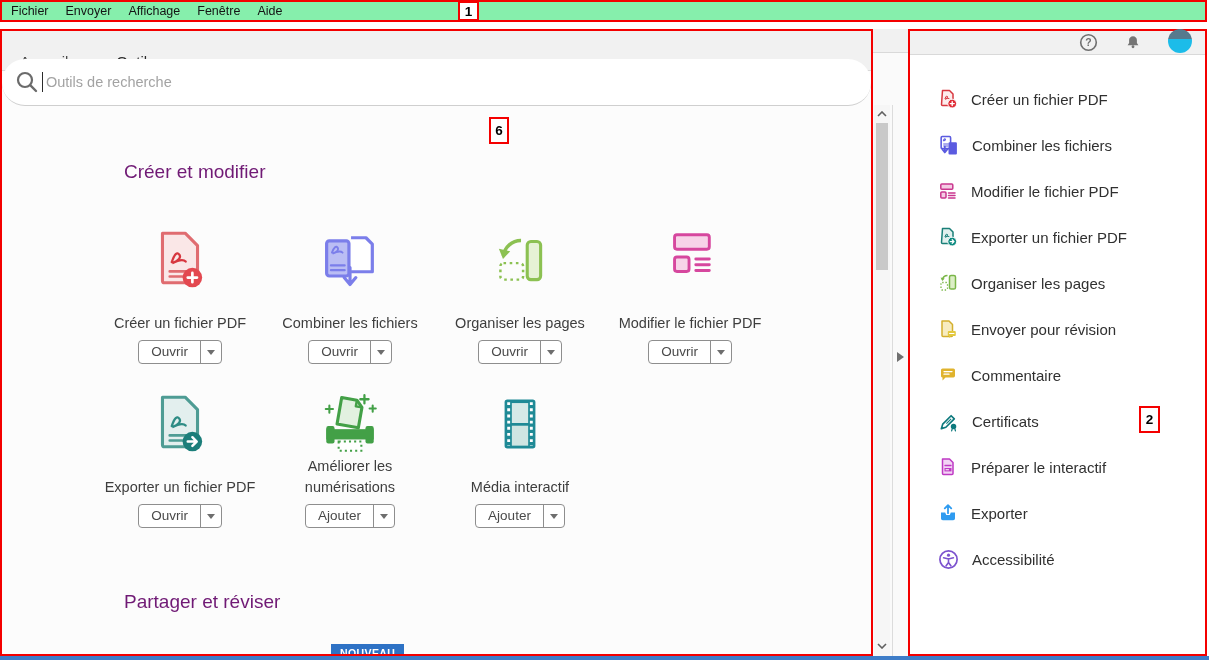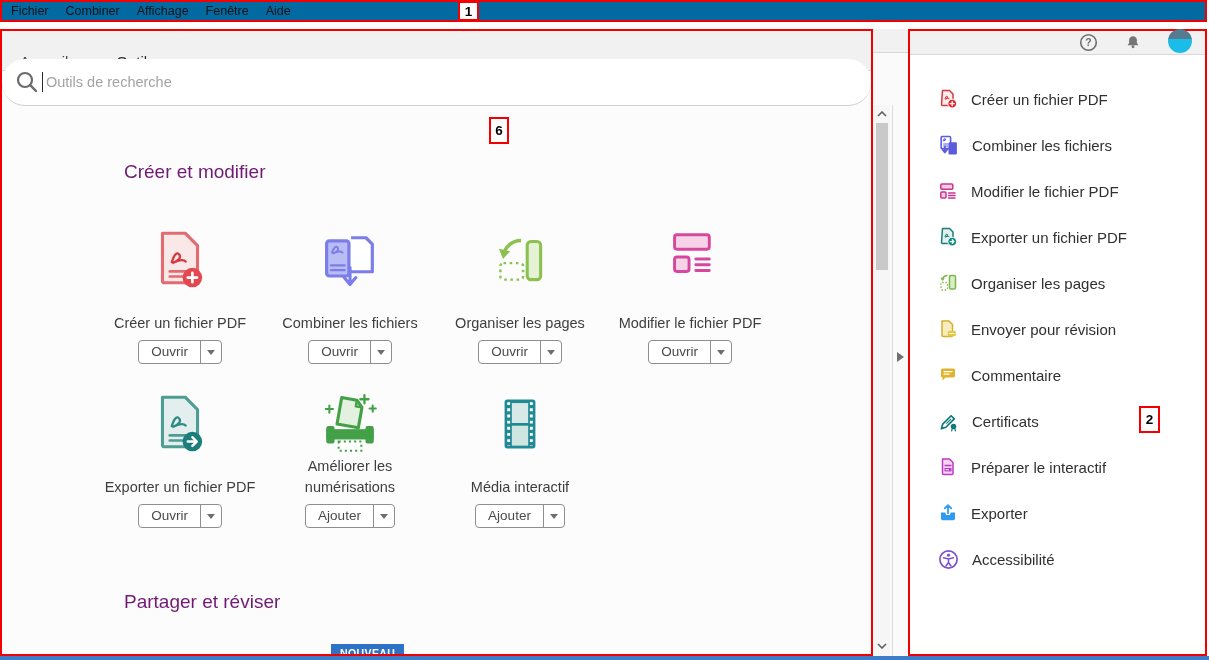--- a/index.html
+++ b/index.html
@@ -2,21 +2,21 @@
 <html><head>
 <meta charset="utf-8">
 <style>
   * { margin:0; padding:0; box-sizing:border-box; }
   html,body { width:1209px; height:660px; background:#fff; }
   body { font-family:"Liberation Sans","DejaVu Sans",sans-serif; }
   #root { position:relative; width:1209px; height:660px; background:#fff; overflow:hidden; }
 
   
   .menubar { position:absolute; left:0; top:1; width:1207px; height:22px;
-             border:2px solid #f40000; background:#0369a1; display:flex; align-items:center;
+             border:2px solid #f40000; background:#86efac; display:flex; align-items:center;
              padding-left:9px; gap:17px; z-index:5; }
   .menubar .mitem { font-size:12.5px; color:#141414; cursor:default; }
 
   
   .ann { position:absolute; border:2px solid #f40000; background:#fff; color:#000;
          display:flex; align-items:center; justify-content:center;
          font-size:13.5px; font-weight:600; z-index:30; }
 
   
   .main-panel { position:absolute; left:0; top:29px; width:873px; height:627px;
@@ -79,21 +79,21 @@
 
   .bottom-bar { position:absolute; left:0; top:656px; width:1209px; height:4px; background:#3e7dc8; z-index:40; }
 </style>
 </head>
 <body>
 
 <div id="root">
 
   <div class="menubar">
     <span class="mitem">Fichier</span>
-    <span class="mitem">Combiner</span>
+    <span class="mitem">Envoyer</span>
     <span class="mitem">Affichage</span>
     <span class="mitem">Fenêtre</span>
     <span class="mitem">Aide</span>
   </div>
   <div class="ann" style="left:458px; top:1px; width:21px; height:20px;">1</div>
 
   <div class="main-panel">
 
     <div class="tab-row">
       <div class="tab t-home">Accueil</div>

